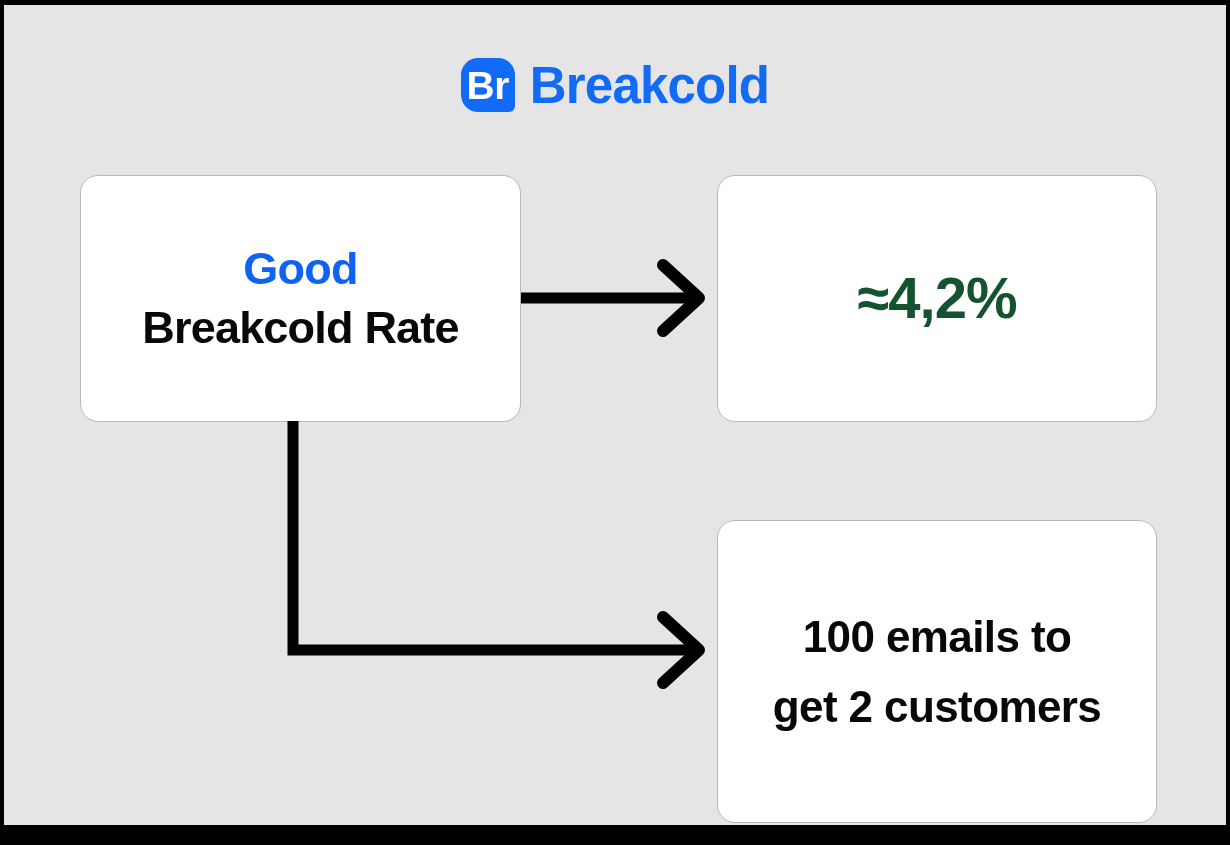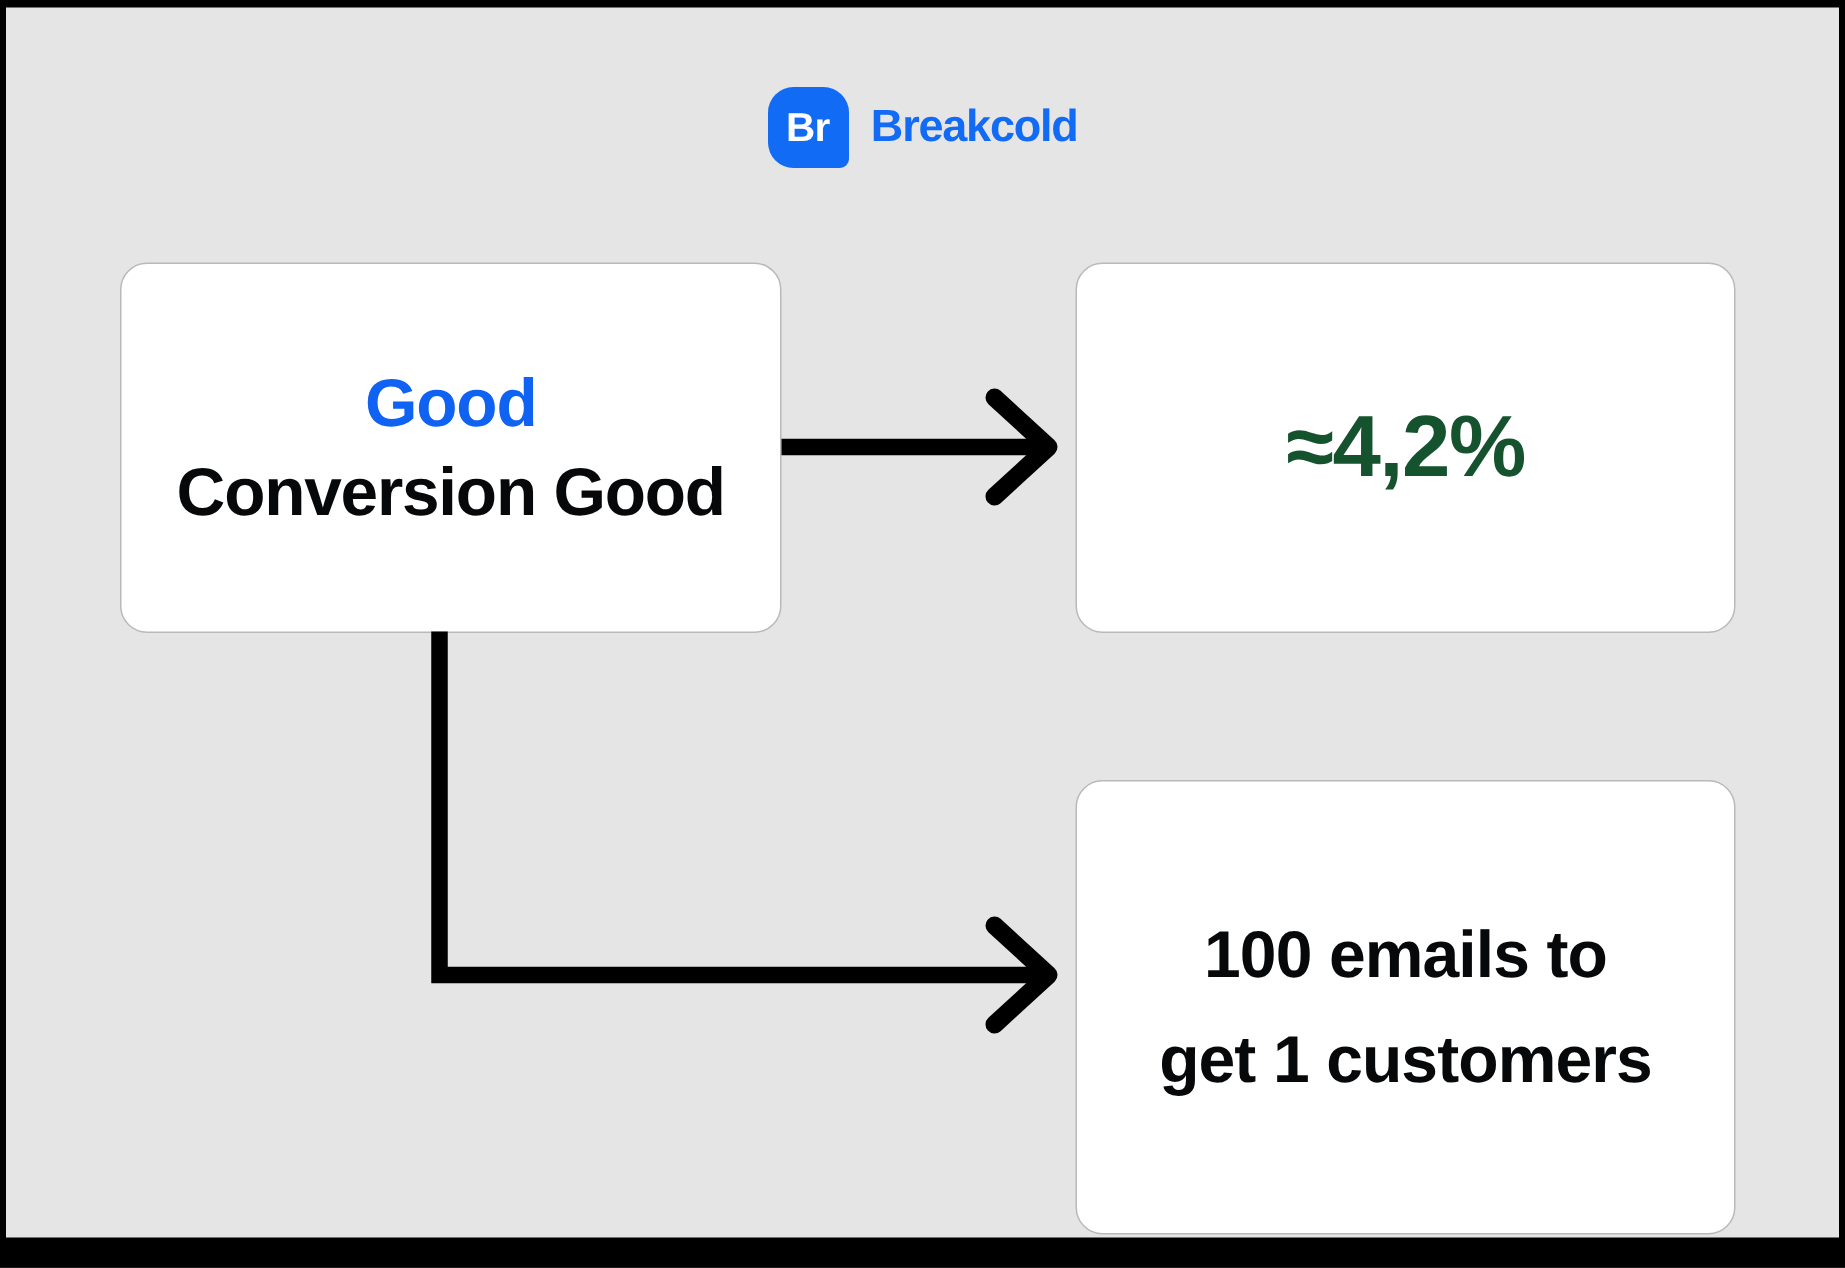--- a/index.html
+++ b/index.html
@@ -50,29 +50,29 @@
     height: 54px;
     background: #126BF5;
     border-radius: 17px 17px 6px 17px;
     display: flex;
     align-items: center;
     justify-content: center;
     flex: none;
   }
   #brand-mark-text {
     color: #ffffff;
-    font-size: 27px;
+    font-size: 39px;
     font-weight: 700;
     letter-spacing: -0.5px;
     line-height: 1;
     font-family: "Liberation Sans", sans-serif;
   }
   #brand-word {
     color: #126BF5;
-    font-size: 30px;
+    font-size: 51px;
     font-weight: 700;
     letter-spacing: -0.8px;
     line-height: 1;
     font-family: "Liberation Sans", sans-serif;
     white-space: nowrap;
   }
 
   
   .card {
     position: absolute;
@@ -162,30 +162,30 @@
 
   <div id="brand">
     <div id="brand-mark">
       <span id="brand-mark-text">Br</span>
     </div>
     <span id="brand-word">Breakcold</span>
   </div>
 
   <div class="card" id="card-source">
     <span class="line-accent">Good</span>
-    <span class="line-strong">Conversion Good</span>
+    <span class="line-strong">Breakcold Rate</span>
   </div>
 
   <div class="card" id="card-rate">
     <span class="line-metric">≈4,2%</span>
   </div>
 
   <div class="card" id="card-volume">
     <span class="line-body">100 emails to</span>
-    <span class="line-body">get 1 customers</span>
+    <span class="line-body">get 2 customers</span>
   </div>
 
   <svg id="connectors" viewBox="0 0 1230 845">
 
     <g>
       <path d="M 521 298 L 694 298" fill="none" stroke="#000000" stroke-width="11" stroke-linecap="butt"></path>
       <path d="M 663 265 L 699 298 L 663 331" fill="none" stroke="#000000" stroke-width="12" stroke-linecap="round" stroke-linejoin="round"></path>
     </g>
 
     <g>

